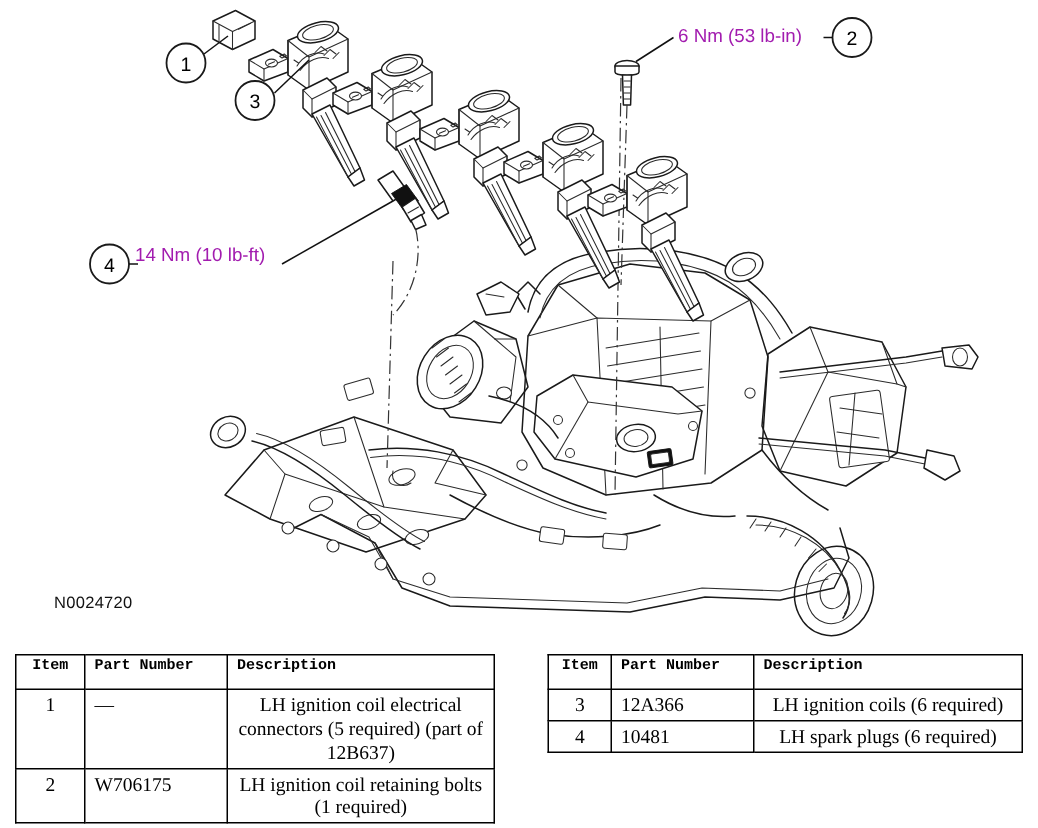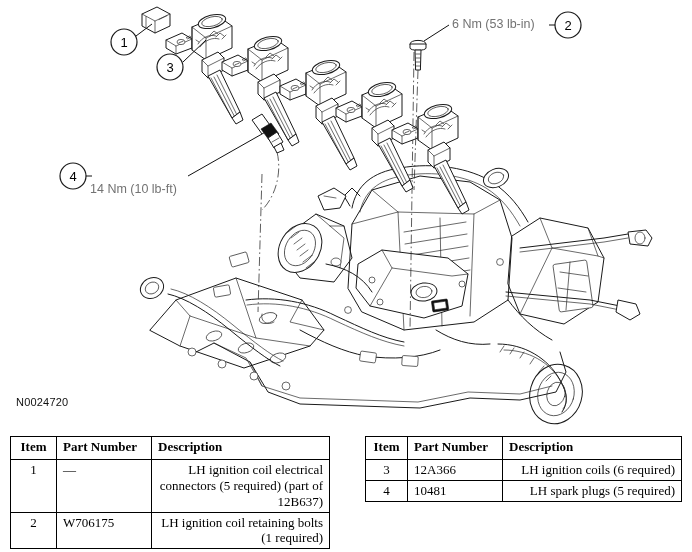--- a/index.html
+++ b/index.html
@@ -23,73 +23,73 @@
     position: absolute;
     left: 0; top: 0;
     width: 692px;
     height: 425px;
   }
   #illustration svg { display: block; }
 
   
   .drawing-id {
     position: absolute;
-    left: 16px;
+    left: 36px;
     top: 396px;
     font-family: "Liberation Sans", sans-serif;
     font-size: 11px;
     letter-spacing: 0.2px;
     color: #111;
     white-space: nowrap;
   }
 
   
   .callout-text {
     position: absolute;
     font-family: "Liberation Sans", sans-serif;
     font-size: 12.5px;
-    color: #737373;
+    color: #a21caf;
     white-space: nowrap;
     font-weight: 500;
   }
-  #torque-label-4 { left: 90px; top: 182px; }
+  #torque-label-4 { left: 90px; top: 163px; }
   #torque-label-2 { left: 452px; top: 17px; }
 
   
   .parts-table {
     position: absolute;
     border-collapse: collapse;
     table-layout: fixed;
     background: #fff;
   }
   .parts-table th,
   .parts-table td {
     border: 1px solid #000;
     padding: 2px 6px;
     vertical-align: top;
     line-height: 1.22;
   }
   .parts-table th {
-    font-family: Liberation Serif, serif;
-    font-size: 13px;
+    font-family: Liberation Mono, monospace;
+    font-size: 10px;
     font-weight: bold;
     text-align: left;
     padding-top: 2px;
     padding-bottom: 2px;
     height: 18px;
   }
   .parts-table td {
     font-family: "Liberation Serif", serif;
     font-size: 13px;
     font-weight: normal;
   }
   .col-item   { text-align: center; }
   th.col-item { text-align: center; }
   .col-part   { text-align: left; }
-  .col-desc   { text-align: right; }
+  .col-desc   { text-align: center; }
 
   #table-left  { left: 10px;  top: 436px; width: 320px; }
   #table-left  .c-item { width: 46px; }
   #table-left  .c-part { width: 95px; }
   #table-left  .c-desc { width: auto; }
   #table-left  tr.row-1 td { height: 42px; }
   #table-left  tr.row-2 td { height: 28px; }
 
   #table-right { left: 365px; top: 436px; width: 317px; }
   #table-right .c-item { width: 42px; }
@@ -431,18 +431,18 @@
     </thead>
     <tbody>
       <tr>
         <td class="col-item">3</td>
         <td class="col-part">12A366</td>
         <td class="col-desc">LH ignition coils (6 required)</td>
       </tr>
       <tr>
         <td class="col-item">4</td>
         <td class="col-part">10481</td>
-        <td class="col-desc">LH spark plugs (5 required)</td>
+        <td class="col-desc">LH spark plugs (6 required)</td>
       </tr>
     </tbody>
   </table>
 
 </div>
 
 </body></html>

